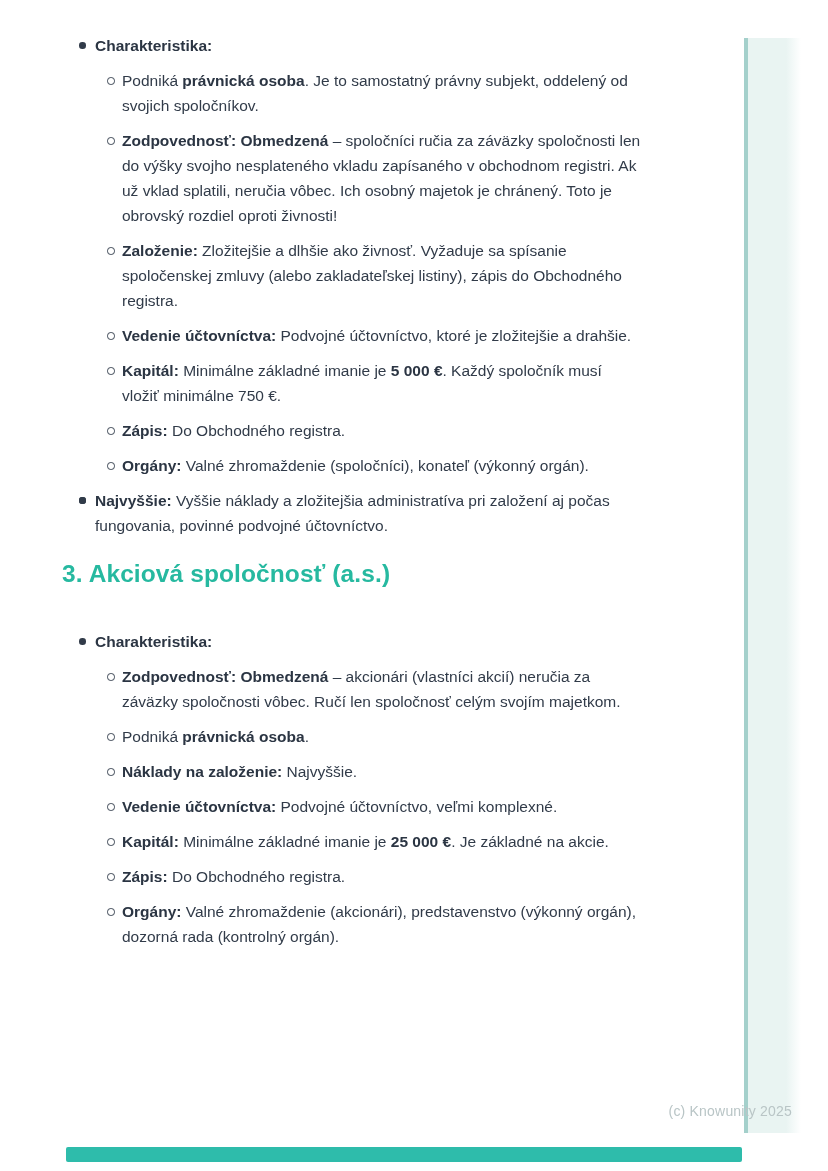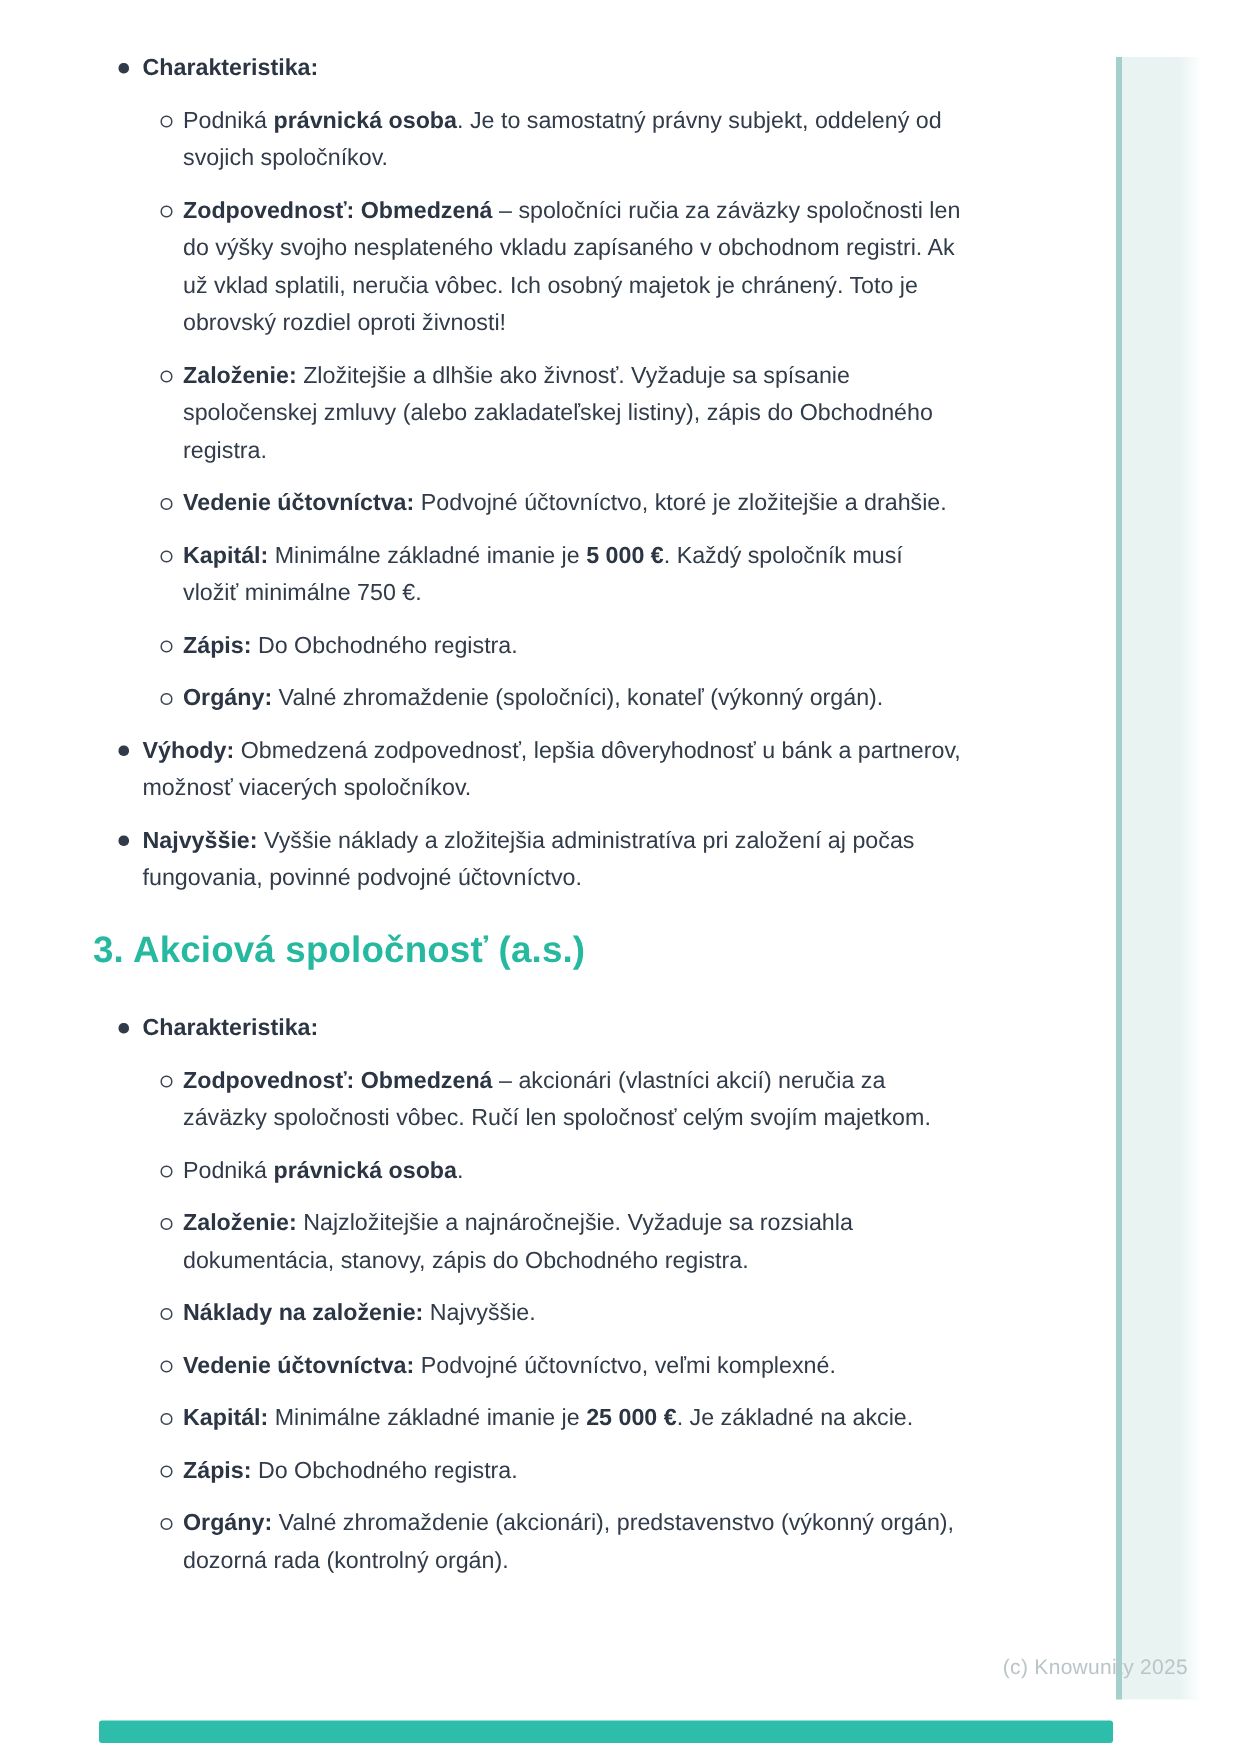--- a/index.html
+++ b/index.html
@@ -11,21 +11,21 @@
   ul.blist{list-style:none;margin:0;padding:0;font-size:15.5px;line-height:25px;}
   ul.blist li{position:relative;margin:0 0 10px 0;}
   li.lvl1{padding-left:29px;font-weight:400;}
   li.lvl2{padding-left:56px;}
   .marker{position:absolute;display:block;}
   .m1{left:13px;top:9px;width:6.5px;height:6.5px;background:#313b49;border-radius:50%;}
   .m2{left:41px;top:9px;width:7.5px;height:7.5px;border:1.4px solid #3c4654;border-radius:50%;box-sizing:border-box;background:transparent;}
   b{font-weight:700;color:#2b3543;}
   h2.heading{
     font-size:24.5px;line-height:31px;font-weight:700;color:#26b9a0;
-    margin:20px 0 24px -4px;letter-spacing:0.1px;
+    margin:20px 0 40px -4px;letter-spacing:0.1px;
   }
   .side-strip{
     position:absolute;left:744px;top:38px;width:57px;height:1095px;z-index:1;
     background:linear-gradient(90deg,#a4d0cb 0px,#a4d0cb 4px,#e9f4f2 4px,#e9f4f2 42px,rgba(233,244,242,0) 57px);
   }
   .watermark{
     position:absolute;top:1103px;right:53px;z-index:2;
     font-size:14px;color:#b9c5c6;letter-spacing:0.2px;
   }
   .bottom-bar{
@@ -40,29 +40,28 @@
   <div class="content">
     <ul class="blist">
         <li class="lvl1"><span class="marker m1"></span><span><b>Charakteristika:</b></span></li>
         <li class="lvl2"><span class="marker m2"></span><span><span>Podniká </span><b>právnická osoba</b><span>. Je to samostatný právny subjekt, oddelený od svojich spoločníkov.</span></span></li>
         <li class="lvl2"><span class="marker m2"></span><span><b>Zodpovednosť: Obmedzená</b><span> – spoločníci ručia za záväzky spoločnosti len do výšky svojho nesplateného vkladu zapísaného v obchodnom registri. Ak už vklad splatili, neručia vôbec. Ich osobný majetok je chránený. Toto je obrovský rozdiel oproti živnosti!</span></span></li>
         <li class="lvl2"><span class="marker m2"></span><span><b>Založenie:</b><span> Zložitejšie a dlhšie ako živnosť. Vyžaduje sa spísanie spoločenskej zmluvy (alebo zakladateľskej listiny), zápis do Obchodného registra.</span></span></li>
         <li class="lvl2"><span class="marker m2"></span><span><b>Vedenie účtovníctva:</b><span> Podvojné účtovníctvo, ktoré je zložitejšie a drahšie.</span></span></li>
         <li class="lvl2"><span class="marker m2"></span><span><b>Kapitál:</b><span> Minimálne základné imanie je </span><b>5 000 €</b><span>. Každý spoločník musí vložiť minimálne 750 €.</span></span></li>
         <li class="lvl2"><span class="marker m2"></span><span><b>Zápis:</b><span> Do Obchodného registra.</span></span></li>
         <li class="lvl2"><span class="marker m2"></span><span><b>Orgány:</b><span> Valné zhromaždenie (spoločníci), konateľ (výkonný orgán).</span></span></li>
-        <li class="lvl1"><span class="marker m1"></span><span><b>Výhody:</b><span> Obmedzená zodpovednosť, lepšia dôveryhodnosť u bánk a partnerov, možnosť viacerých spoločníkov.</span></span></li>
+        <li class="lvl1"><span class="marker m1"></span></li>
         <li class="lvl1"><span class="marker m1"></span><span><b>Najvyššie:</b><span> Vyššie náklady a zložitejšia administratíva pri založení aj počas fungovania, povinné podvojné účtovníctvo.</span></span></li>
       </ul>
     <h2 class="heading">3. Akciová spoločnosť (a.s.)</h2>
     <ul class="blist">
         <li class="lvl1"><span class="marker m1"></span><span><b>Charakteristika:</b></span></li>
         <li class="lvl2"><span class="marker m2"></span><span><b>Zodpovednosť: Obmedzená</b><span> – akcionári (vlastníci akcií) neručia za záväzky spoločnosti vôbec. Ručí len spoločnosť celým svojím majetkom.</span></span></li>
         <li class="lvl2"><span class="marker m2"></span><span><span>Podniká </span><b>právnická osoba</b><span>.</span></span></li>
-        <li class="lvl2"><span class="marker m2"></span><span><b>Založenie:</b><span> Najzložitejšie a najnáročnejšie. Vyžaduje sa rozsiahla dokumentácia, stanovy, zápis do Obchodného registra.</span></span></li>
         <li class="lvl2"><span class="marker m2"></span><span><b>Náklady na založenie:</b><span> Najvyššie.</span></span></li>
         <li class="lvl2"><span class="marker m2"></span><span><b>Vedenie účtovníctva:</b><span> Podvojné účtovníctvo, veľmi komplexné.</span></span></li>
         <li class="lvl2"><span class="marker m2"></span><span><b>Kapitál:</b><span> Minimálne základné imanie je </span><b>25 000 €</b><span>. Je základné na akcie.</span></span></li>
         <li class="lvl2"><span class="marker m2"></span><span><b>Zápis:</b><span> Do Obchodného registra.</span></span></li>
         <li class="lvl2"><span class="marker m2"></span><span><b>Orgány:</b><span> Valné zhromaždenie (akcionári), predstavenstvo (výkonný orgán), dozorná rada (kontrolný orgán).</span></span></li>
       </ul>
   </div>
   <div class="side-strip"></div>
   <div class="watermark">(c) Knowunity 2025</div>
   <div class="bottom-bar"></div>

